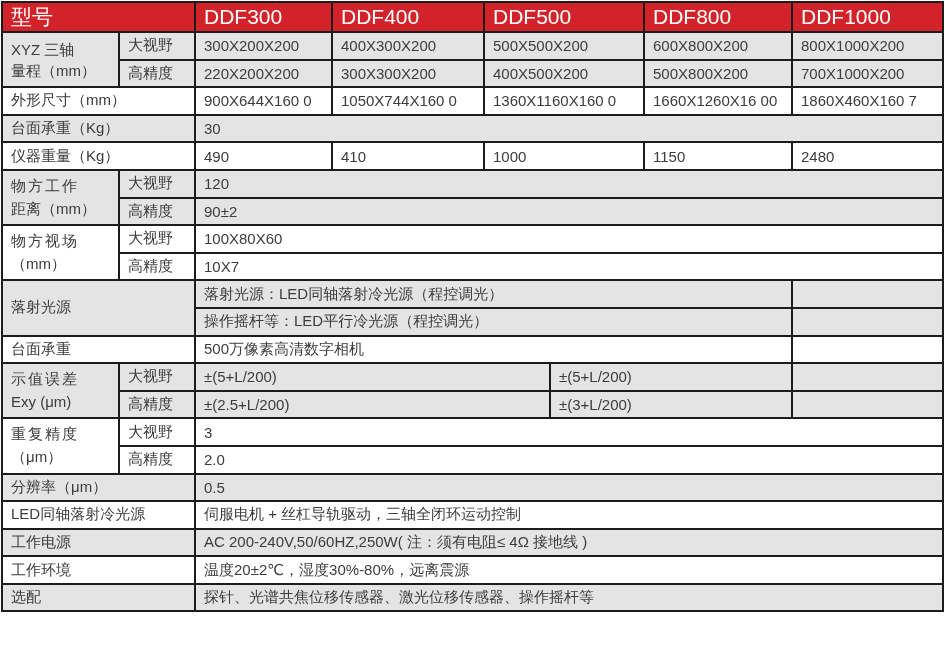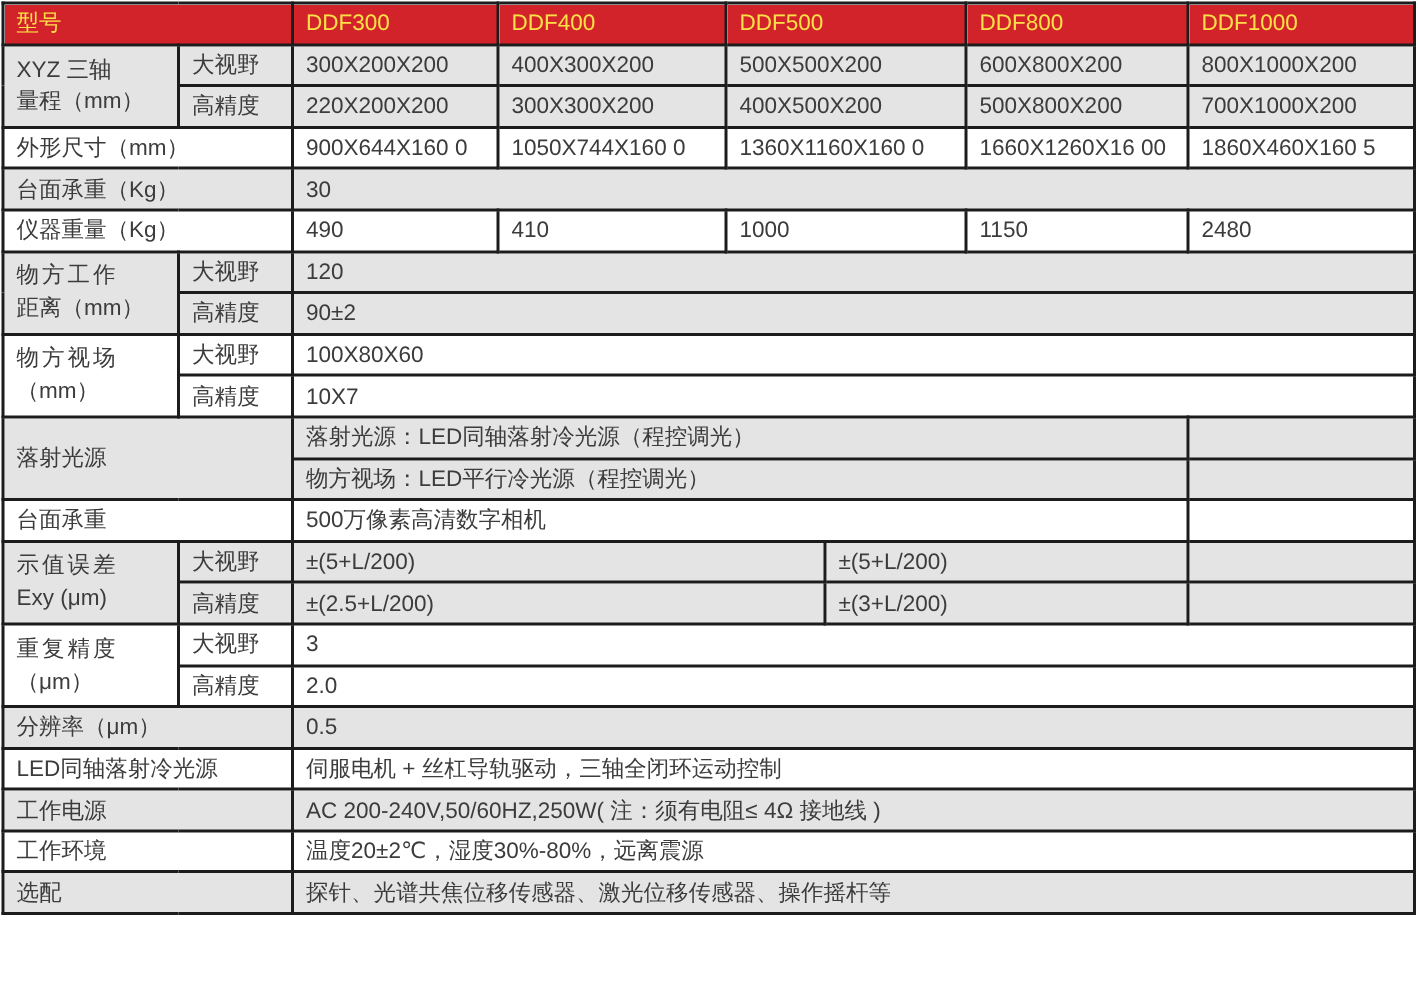--- a/index.html
+++ b/index.html
@@ -34,22 +34,22 @@
     color: #3c3c3c;
     white-space: nowrap;
     overflow: hidden;
     vertical-align: middle;
     background: #ffffff;
   }
   tr.alt td { background: #e4e4e4; }
   td.force-white { background: #ffffff; }
   tr.head td {
     background: #d2232a;
-    color: #fde047;
-    font-size: 15px;
+    color: #ffffff;
+    font-size: 21px;
   }
   td.two-line { line-height: 21px; }
   td.two-line span { display: block; }
   .spaced { letter-spacing: 2px; font-family: Liberation Mono, monospace; }
 </style>
 </head>
 <body>
 
 <div class="spec-wrap">
 <table class="spec">
@@ -94,21 +94,21 @@
     <td>500X800X200</td>
     <td>700X1000X200</td>
   </tr>
 
   <tr>
     <td colspan="2">外形尺寸（mm）</td>
     <td>900X644X160 0</td>
     <td>1050X744X160 0</td>
     <td colspan="2">1360X1160X160 0</td>
     <td>1660X1260X16 00</td>
-    <td>1860X460X160 5</td>
+    <td>1860X460X160 7</td>
   </tr>
 
   <tr class="alt">
     <td colspan="2">台面承重（Kg）</td>
     <td colspan="6">30</td>
   </tr>
 
   <tr>
     <td colspan="2">仪器重量（Kg）</td>
     <td>490</td>
@@ -143,21 +143,21 @@
     <td>高精度</td>
     <td colspan="6">10X7</td>
   </tr>
 
   <tr class="alt">
     <td colspan="2" rowspan="2">落射光源</td>
     <td colspan="5">落射光源：LED同轴落射冷光源（程控调光）</td>
     <td></td>
   </tr>
   <tr class="alt">
-    <td colspan="5">物方视场：LED平行冷光源（程控调光）</td>
+    <td colspan="5">操作摇杆等：LED平行冷光源（程控调光）</td>
     <td></td>
   </tr>
 
   <tr>
     <td colspan="2">台面承重</td>
     <td colspan="5">500万像素高清数字相机</td>
     <td></td>
   </tr>
 
   <tr class="alt">

